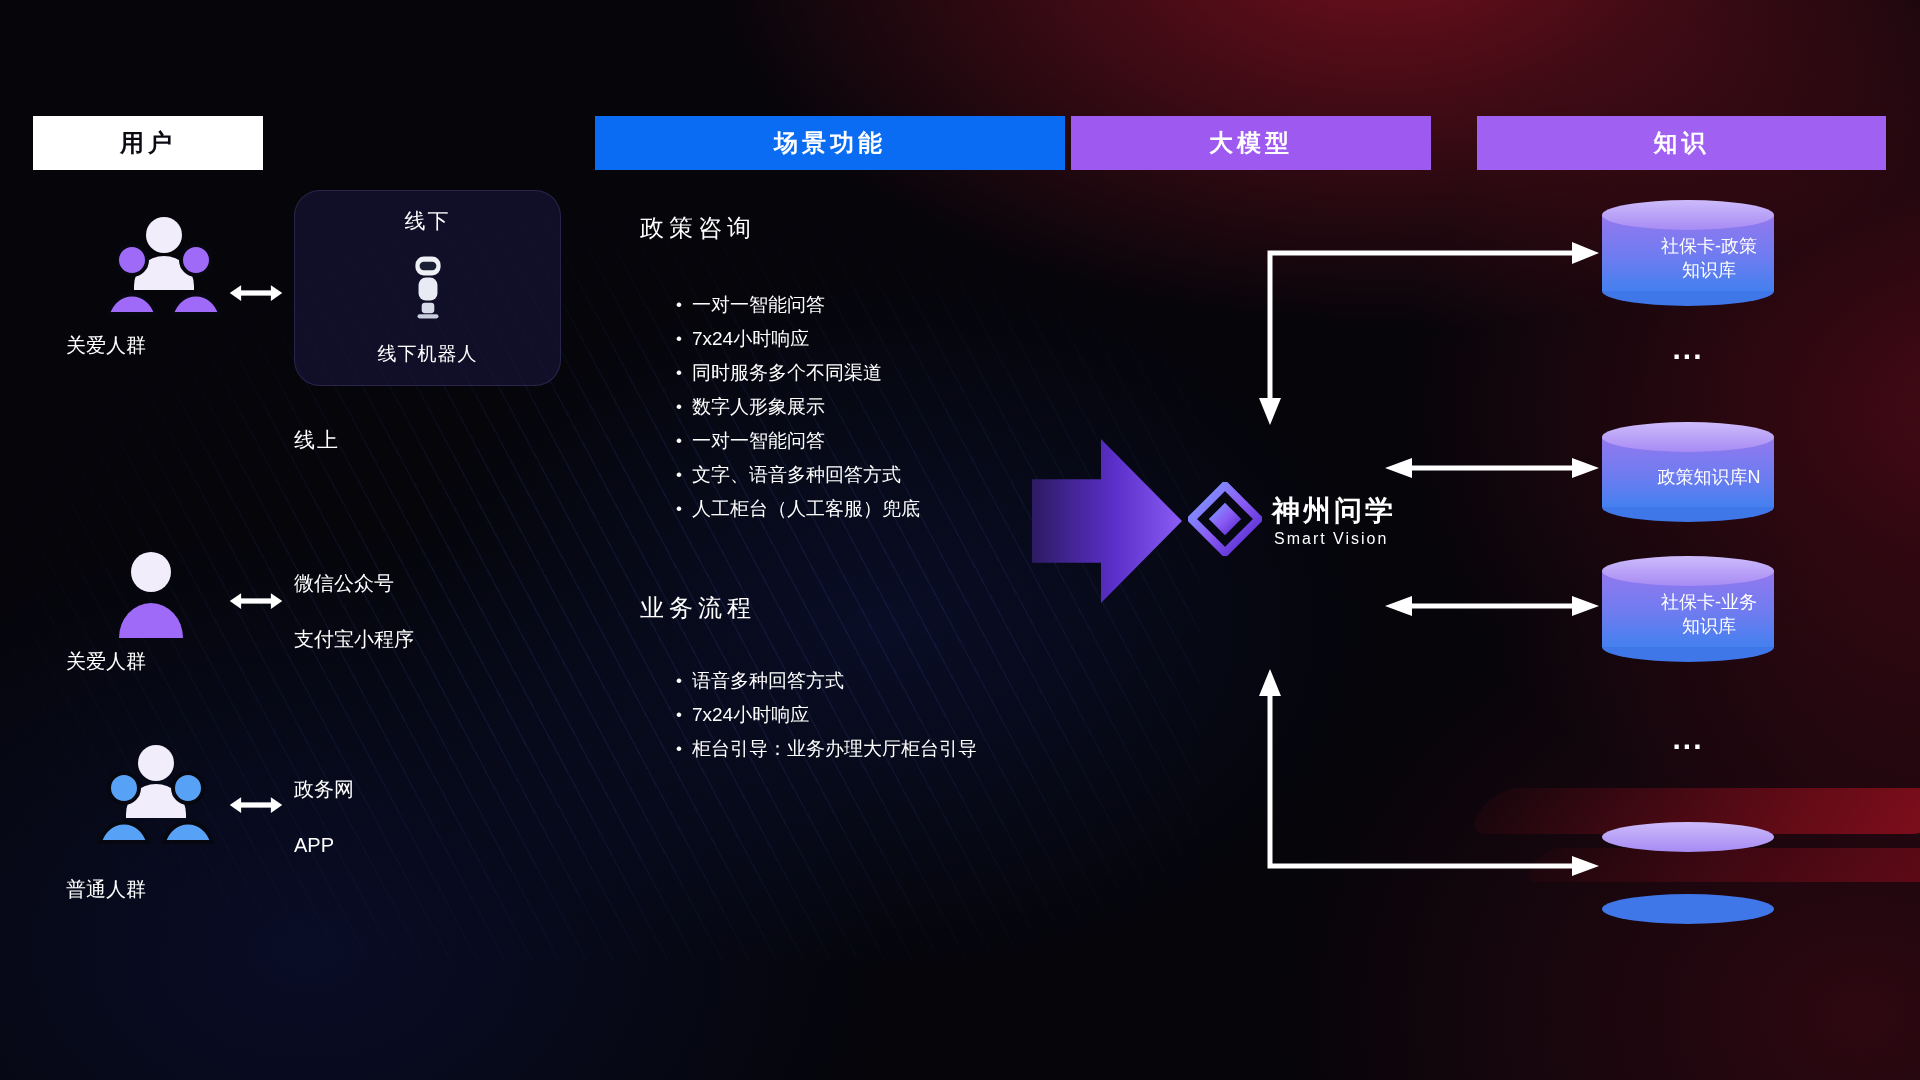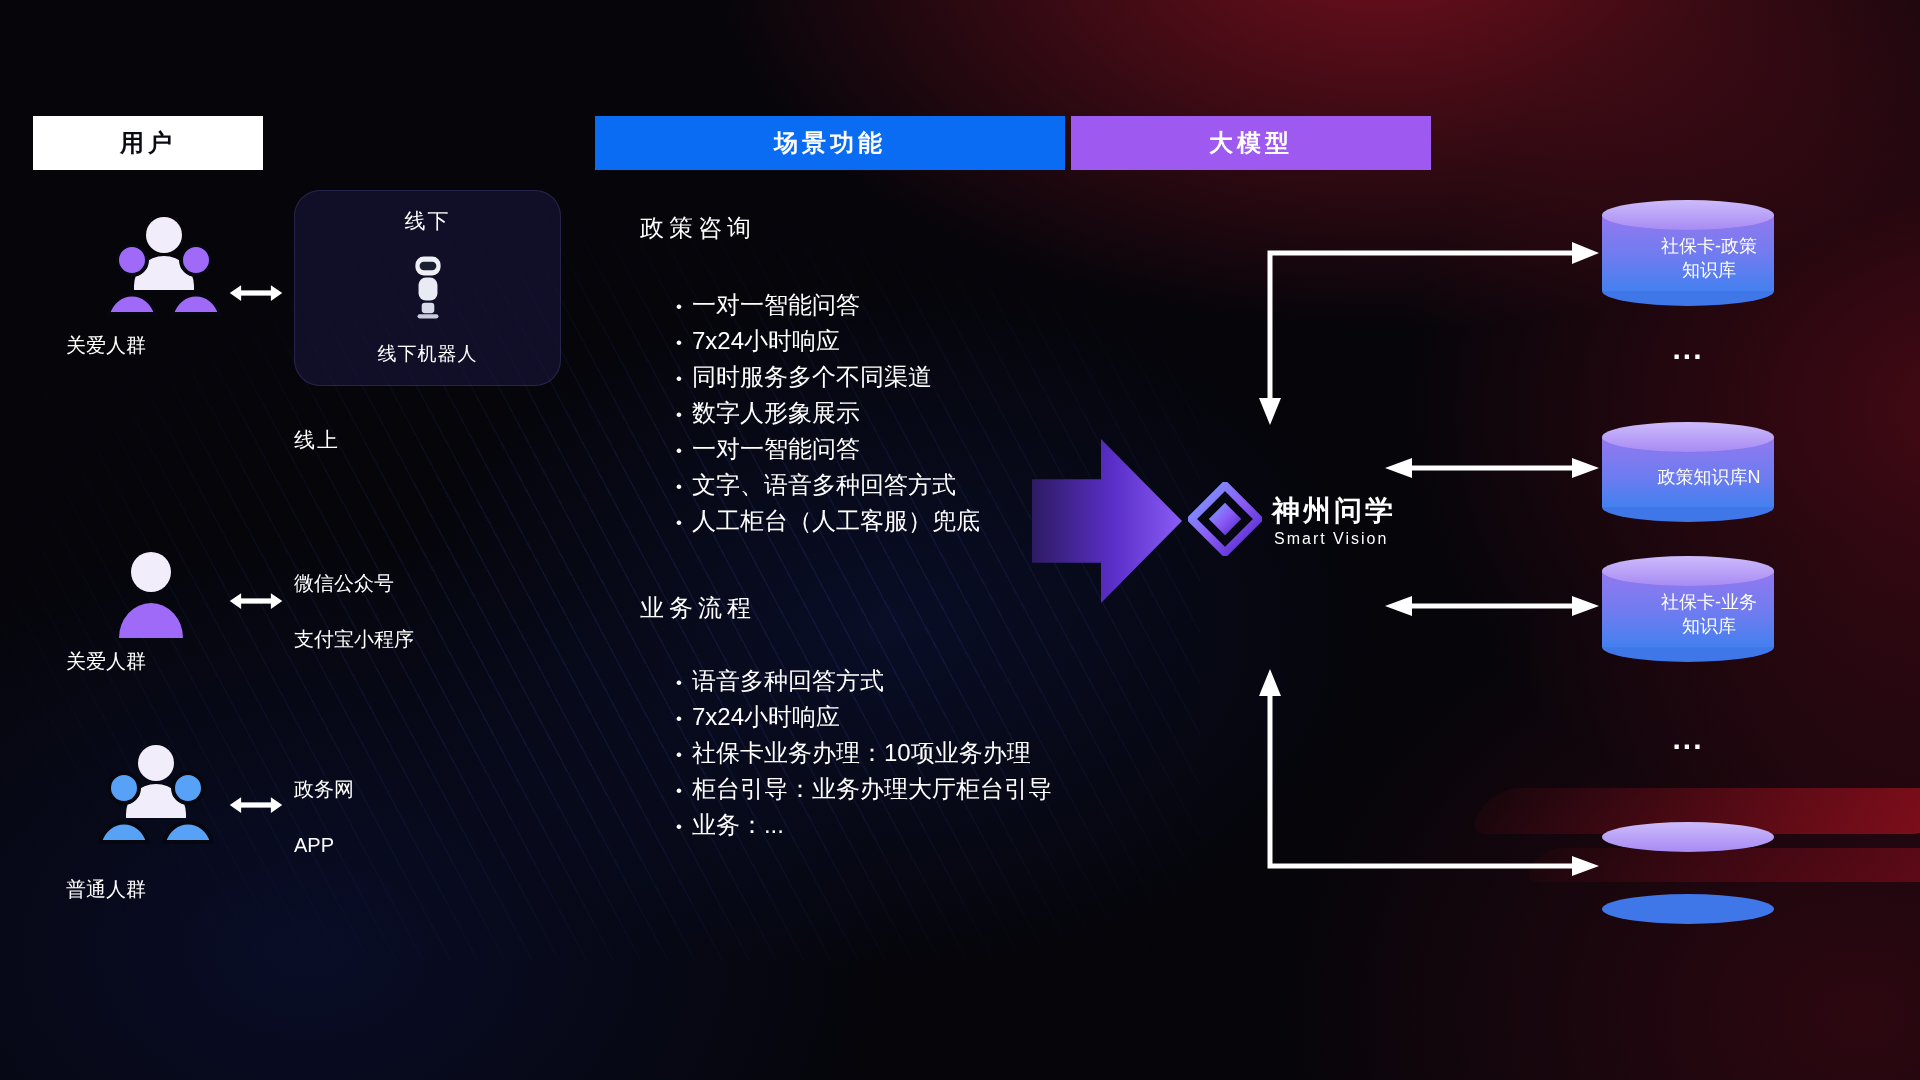--- a/index.html
+++ b/index.html
@@ -48,21 +48,21 @@
     border-radius:26px; display:flex; flex-direction:column; align-items:center;
     justify-content:space-between; padding:16px 0 18px;
   }
   .offline-box .t1 { color:#fff; font-size:21px; letter-spacing:2px; }
   .offline-box .t2 { color:#fff; font-size:19px; letter-spacing:1px; }
 
   
   .sc-title { position:absolute; width:380px; left:640px; text-align:left; color:#fff;
               font-size:24px; letter-spacing:5px; z-index:3; }
   .bullets { position:absolute; left:676px; width:480px; list-style:none; z-index:3; }
-  .bullets li { color:#fff; font-size:24px; line-height:33px; white-space:nowrap; }
+  .bullets li { color:#fff; font-size:19px; line-height:33px; white-space:nowrap; }
   .bullets li::before { content:"•"; margin-right:10px; font-size:17px; position:relative; top:-1px; }
 
   
   .big-arrow {
     position:absolute; left:1032px; top:430px; width:150px; height:182px; z-index:2;
     background:linear-gradient(90deg,#2d1b63 0%, #5b2fc9 55%, #8b5cf6 100%);
     clip-path:polygon(0 27%, 46% 27%, 46% 5%, 100% 50%, 46% 95%, 46% 73%, 0 73%);
     filter:drop-shadow(0 0 18px rgba(110,60,230,0.45));
   }
 
@@ -93,20 +93,21 @@
 
 <div class="stage">
 
   <div class="streaks"></div>
   <div class="red-bar b1"></div>
   <div class="red-bar b2"></div>
 
   <div class="hdr white" style="left:33px;width:230px">用户</div>
   <div class="hdr blue" style="left:595px;width:470px">场景功能</div>
   <div class="hdr purp1" style="left:1071px;width:360px">大模型</div>
+  <div class="hdr purp2" style="left:1477px;width:409px">知识</div>
 
   <svg class="abs" style="left:104px;top:212px" width="120" height="108" viewBox="0 0 120 108">
     <circle cx="60" cy="23" r="18" fill="#f2edfb"></circle>
     <path d="M30 74 a30 30 0 0 1 60 0 v4 h-60 z" fill="#f2edfb"></path>
     <circle cx="28" cy="48" r="15" fill="#a06af8" stroke="#07070f" stroke-width="4"></circle>
     <path d="M4 102 a25 27 0 0 1 48 0 z" fill="#a06af8" stroke="#07070f" stroke-width="4"></path>
     <circle cx="92" cy="48" r="15" fill="#a06af8" stroke="#07070f" stroke-width="4"></circle>
     <path d="M68 102 a25 27 0 0 1 48 0 z" fill="#a06af8" stroke="#07070f" stroke-width="4"></path>
   </svg>
   <div class="abs lbl" style="left:66px;top:332px;width:160px">关爱人群</div>
@@ -171,23 +172,21 @@
     <li>数字人形象展示</li>
     <li>一对一智能问答</li>
     <li>文字、语音多种回答方式</li>
     <li>人工柜台（人工客服）兜底</li>
   </ul>
 
   <div class="sc-title" style="top:592px">业务流程</div>
   <ul class="bullets" style="top:664px">
     <li>语音多种回答方式</li>
     <li>7x24小时响应</li>
-    <li>社保卡业务办理：10项业务办理</li>
     <li>柜台引导：业务办理大厅柜台引导</li>
-    <li>业务：...</li>
   </ul>
 
   <div class="big-arrow"></div>
 
   <svg class="abs" style="left:1188px;top:482px;z-index:4" width="74" height="74" viewBox="0 0 64 64">
     <defs>
       <linearGradient id="dg" x1="0" y1="0" x2="1" y2="1">
         <stop offset="0" stop-color="#7aa7ff"></stop>
         <stop offset="0.5" stop-color="#8b5cf6"></stop>
         <stop offset="1" stop-color="#4c22c8"></stop>

